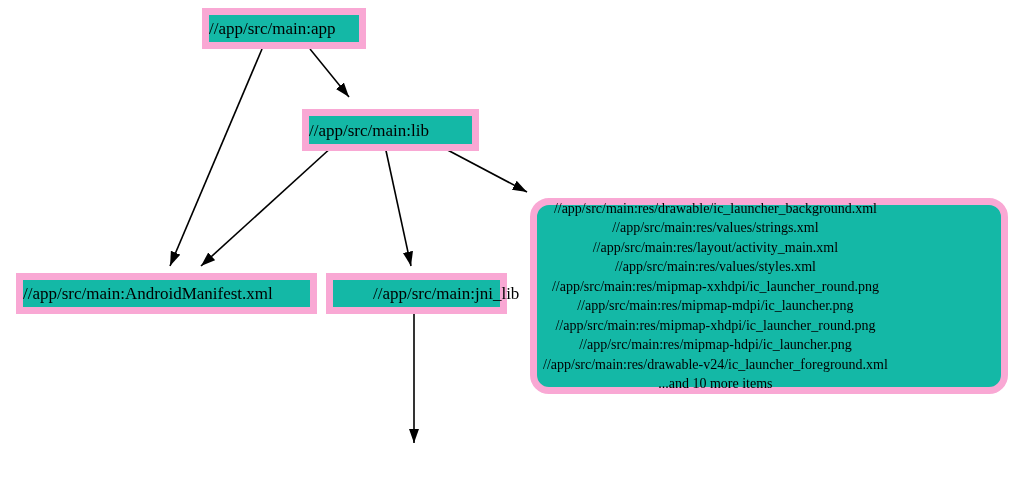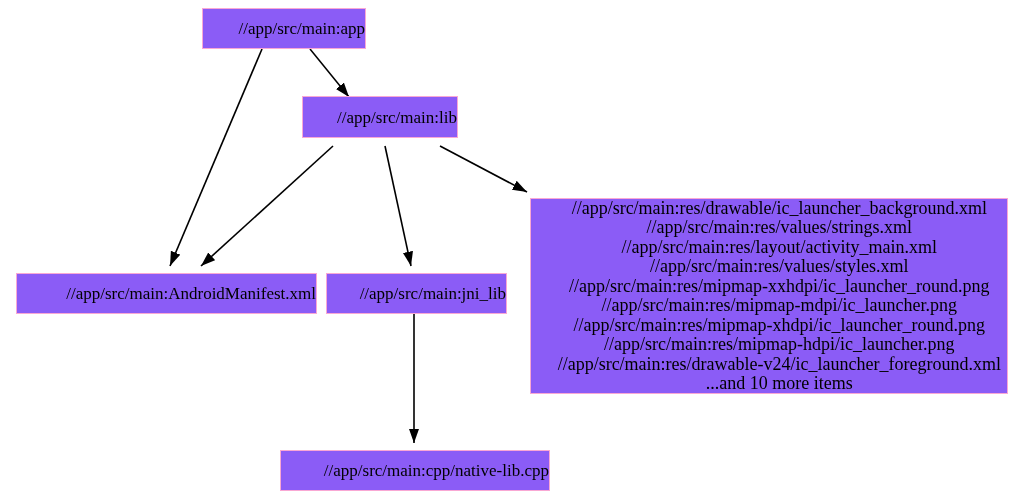--- a/index.html
+++ b/index.html
@@ -27,45 +27,46 @@
     position: absolute;
     left: 0;
     top: 0;
     width: 1018px;
     height: 496px;
     pointer-events: none;
   }
   .node {
     position: absolute;
     box-sizing: border-box;
-    border: 1px solid #f9a8d4;
-    background: #8b5cf6;
+    border: 7px solid #f9a8d4;
+    background: #14b8a6;
     display: flex;
     align-items: center;
-    justify-content: flex-end;
+    justify-content: flex-start;
     text-align: center;
     line-height: 1.0;
     white-space: pre;
   }
   .node-label {
     display: block;
     white-space: pre;
     text-align: center;
   }
   .node-single {
     font-size: 17px;
   }
   .node-multi {
-    font-size: 18px;
+    font-size: 14px;
     line-height: 19.5px;
     padding: 12px 6px;
+    border-radius: 19px;
   }
   
   #node-app        { left: 202px; top: 8px;   width: 164px; height: 41px; }
-  #node-lib        { left: 302px; top: 96px; width: 156px; height: 42px; }
+  #node-lib        { left: 302px; top: 109px; width: 177px; height: 42px; }
   #node-manifest   { left: 16px;   top: 273px; width: 301px; height: 41px; }
   #node-jni        { left: 326px; top: 273px; width: 181px; height: 41px; padding-left: 40px; }
   #node-res        { left: 530px; top: 198px; width: 478px; height: 196px; }
   #node-nativelib  { left: 280px; top: 450px; width: 270px; height: 41px; }
 </style>
 </head>
 <body>
 
 <div id="graph-canvas">
 
@@ -111,17 +112,14 @@
 //app/src/main:res/layout/activity_main.xml
 //app/src/main:res/values/styles.xml
 //app/src/main:res/mipmap-xxhdpi/ic_launcher_round.png
 //app/src/main:res/mipmap-mdpi/ic_launcher.png
 //app/src/main:res/mipmap-xhdpi/ic_launcher_round.png
 //app/src/main:res/mipmap-hdpi/ic_launcher.png
 //app/src/main:res/drawable-v24/ic_launcher_foreground.xml
 ...and 10 more items</span>
   </div>
 
-  <div class="node node-single" id="node-nativelib">
-    <span class="node-label">//app/src/main:cpp/native-lib.cpp</span>
-  </div>
 
 </div>
 
 </body></html>

